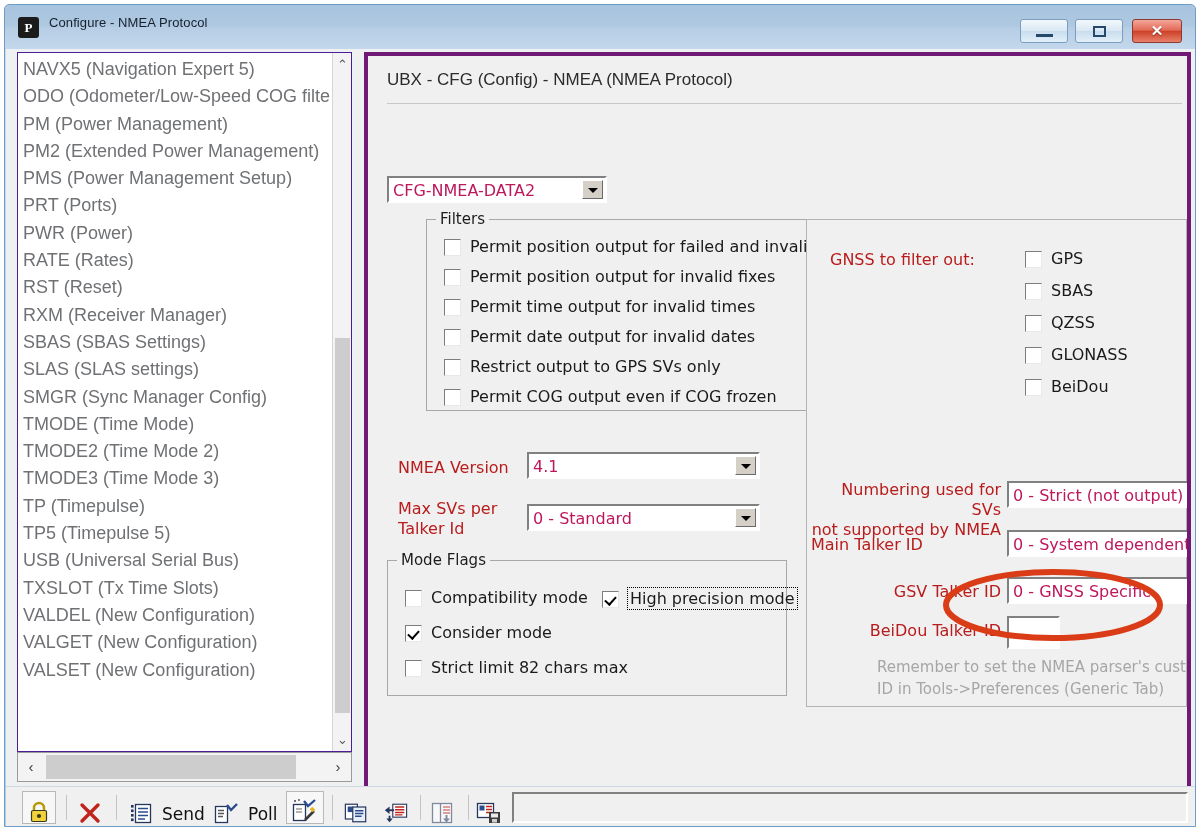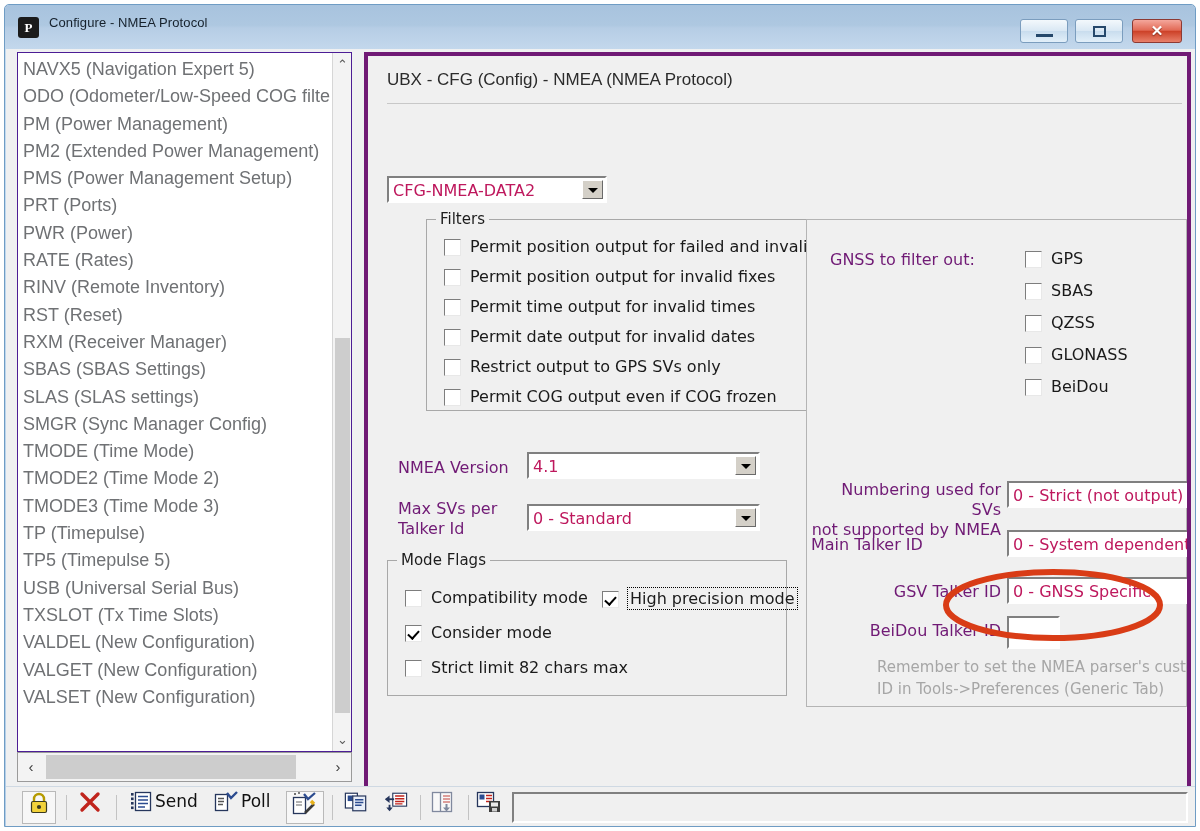--- a/index.html
+++ b/index.html
@@ -155,21 +155,21 @@
     border-right:1px solid #e8e8e8;border-bottom:1px solid #e8e8e8;
     box-sizing:border-box;margin-right:9px;
   }
   .cbox.on::after{
     content:"";position:absolute;left:4px;top:2px;width:5px;height:9px;
     border:solid #000;border-width:0 2px 2px 0;transform:rotate(42deg);
   }
   .cb-label{display:inline-block;}
   .cb-label.focus{outline:1px dotted #000;padding:1px 2px;}
   
-  .fld-label{position:absolute;font-size:16px;color:#701a75;font-family:"DejaVu Sans",sans-serif;line-height:20px;}
+  .fld-label{position:absolute;font-size:16px;color:#b91c1c;font-family:"DejaVu Sans",sans-serif;line-height:20px;}
   
   #panel-gnss{
     position:absolute;left:438px;top:163px;width:381px;height:488px;
     border:1px solid #b4b4b4;box-sizing:border-box;background:#f0f0f0;
   }
   .hint{
     position:absolute;font-size:15px;color:#a6a6a6;line-height:22px;
     font-family:"DejaVu Sans",sans-serif;white-space:nowrap;
   }
   
@@ -180,23 +180,23 @@
   #content-hthumb{position:absolute;left:28px;top:2px;width:690px;height:24px;background:#cdcdcd;}
   
   #annot{position:absolute;left:573px;top:511px;width:224px;height:76px;pointer-events:none;}
   
   #toolbar{
     position:absolute;left:1px;top:781px;width:1190px;height:41px;
     background:#f0f0f0;border-top:1px solid #cfd9e3;
   }
   .tb-btn{
     position:absolute;top:4px;height:33px;
-    display:flex;align-items:flex-start;
+    display:flex;align-items:flex-end;
     font-size:17px;color:#111;font-family:"DejaVu Sans",sans-serif;
-    padding:0 4px;box-sizing:border-box;
+    padding:0 4px;box-sizing:border-box;gap:7px;
   }
   .tb-btn.pressed{border:1px solid #b9b9b9;background:#f7f7f7;}
   .tb-sep{position:absolute;top:8px;width:1px;height:25px;background:#c3c3c3;}
   #tb-field{
     position:absolute;left:506px;top:5px;width:676px;height:31px;
     background:#f0f0f0;
     border-top:2px solid #808080;border-left:2px solid #808080;
     border-right:2px solid #ffffff;border-bottom:2px solid #ffffff;
     box-sizing:border-box;
   }
@@ -226,21 +226,20 @@
     <div id="list-panel">
       <div id="list-items">
           <div class="list-item">NAVX5 (Navigation Expert 5)</div>
           <div class="list-item">ODO (Odometer/Low-Speed COG filte</div>
           <div class="list-item">PM (Power Management)</div>
           <div class="list-item">PM2 (Extended Power Management)</div>
           <div class="list-item">PMS (Power Management Setup)</div>
           <div class="list-item">PRT (Ports)</div>
           <div class="list-item">PWR (Power)</div>
           <div class="list-item">RATE (Rates)</div>
-          <div class="list-item">RINV (Remote Inventory)</div>
           <div class="list-item">RST (Reset)</div>
           <div class="list-item">RXM (Receiver Manager)</div>
           <div class="list-item">SBAS (SBAS Settings)</div>
           <div class="list-item">SLAS (SLAS settings)</div>
           <div class="list-item">SMGR (Sync Manager Config)</div>
           <div class="list-item">TMODE (Time Mode)</div>
           <div class="list-item">TMODE2 (Time Mode 2)</div>
           <div class="list-item">TMODE3 (Time Mode 3)</div>
           <div class="list-item">TP (Timepulse)</div>
           <div class="list-item">TP5 (Timepulse 5)</div>

